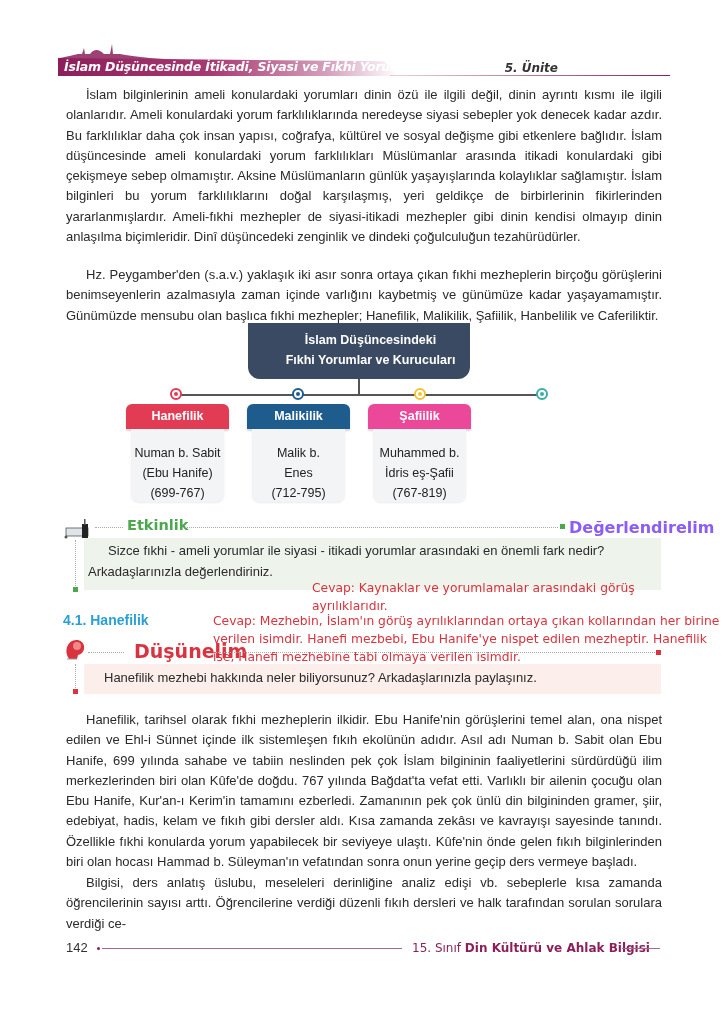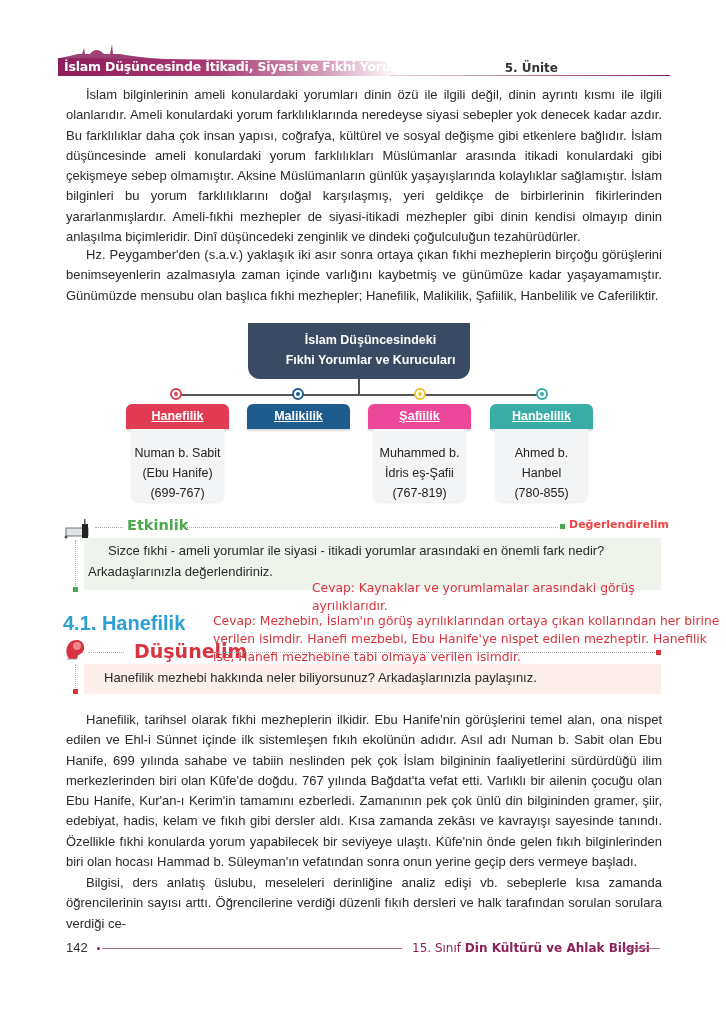--- a/index.html
+++ b/index.html
@@ -1,20 +1,20 @@
 <!DOCTYPE html>
 <html><head>
 <meta charset="utf-8">
 <style>
   * { box-sizing: border-box; margin: 0; padding: 0; }
   html, body { width: 726px; height: 1024px; background: #ffffff; overflow: hidden; }
   body { position: relative; font-family: "Liberation Sans", sans-serif; color: #262626; }
 
   
-  .header { position: absolute; left: 0; top: 40px; width: 616px; height: 40px; }
+  .header { position: absolute; left: 0; top: 40px; width: 616px; height: 40px; font-style: italic; }
   .header-banner {
     position: absolute; left: 58px; top: 18px; width: 340px; height: 18px;
     background: linear-gradient(90deg, #8c1f5a 0%, #a83a72 45%, #d6a3be 80%, rgba(255,255,255,0) 100%);
     clip-path: polygon(0 0, 96% 18%, 100% 100%, 0 100%);
   }
   .header-skyline { position: absolute; left: 60px; top: 0px; width: 120px; height: 22px; }
   .header-title {
     position: absolute; left: 64px; top: 19px; font-size: 12.5px; font-weight: bold; color: #ffffff;
     font-family: "DejaVu Sans", sans-serif; letter-spacing: -0.2px; white-space: nowrap;
   }
@@ -40,43 +40,43 @@
     background: #3a4a63; border-radius: 0 0 12px 12px;
     color: #fff; font-weight: bold; font-size: 12.5px; text-align: center; line-height: 20px; padding-top: 7px; padding-left: 23px;
   }
   .diag-stem { position: absolute; left: 238px; top: 61px; width: 2px; height: 17px; background: #555; }
   .diag-hline { position: absolute; left: 55px; top: 76px; width: 366px; height: 2px; background: #555; }
   .diag-node { position: absolute; top: 70px; width: 12px; height: 12px; border-radius: 50%; background: #fff; border: 2px solid; }
   .diag-node::after { content: ""; position: absolute; left: 2px; top: 2px; width: 4px; height: 4px; border-radius: 50%; background: currentColor; }
   .diag-card { position: absolute; top: 86px; width: 103px; }
   .diag-card-head {
     height: 25px; border-radius: 6px 6px 0 0; color: #fff; font-weight: bold; font-size: 12.5px;
-    text-align: center; line-height: 25px; box-shadow: 0 2px 2px rgba(0,0,0,0.15); text-decoration: underline;
+    text-align: center; line-height: 25px; box-shadow: 0 2px 2px rgba(0,0,0,0.15);
   }
   .diag-card-body {
     margin: 0 5px; background: #f3f4f5; border-radius: 0 0 8px 8px; height: 73px;
     text-align: center; font-size: 12.5px; line-height: 20px; padding-top: 14px; color: #222;
     box-shadow: 0 1px 2px rgba(0,0,0,0.08);
   }
 
   
   .etk-icon { position: absolute; left: 64px; top: 518px; width: 30px; height: 22px; }
   .etk-title { position: absolute; left: 127px; top: 517px; font-size: 14.5px; font-weight: bold; color: #4ca84c; font-family: "DejaVu Sans", sans-serif; }
   .etk-dots-left { position: absolute; left: 95px; top: 527px; width: 28px; border-top: 1px dotted #aaa; }
   .etk-dots-right { position: absolute; left: 183px; top: 527px; width: 375px; border-top: 1px dotted #aaa; }
   .etk-sq { position: absolute; left: 560px; top: 524px; width: 5px; height: 5px; background: #4ca84c; }
-  .etk-side { position: absolute; left: 569px; top: 518px; font-size: 11px; font-weight: bold; color: #ef4444; font-family: "DejaVu Sans", sans-serif; }
+  .etk-side { position: absolute; left: 569px; top: 518px; font-size: 16px; font-weight: bold; color: #8b5cf6; font-family: "DejaVu Sans", sans-serif; }
   .etk-vline { position: absolute; left: 75px; top: 540px; height: 48px; border-left: 1px dotted #aaa; }
   .etk-vsq { position: absolute; left: 73px; top: 587px; width: 5px; height: 5px; background: #4ca84c; }
   .etk-box { position: absolute; left: 84px; top: 538px; width: 577px; height: 52px; background: #eef3ec; }
   .etk-text { position: absolute; left: 88px; top: 541px; width: 570px; font-size: 13px; line-height: 20.5px; text-indent: 20px; color: #2a2a2a; }
 
   .answer { position: absolute; color: #d8333e; font-family: "DejaVu Sans", sans-serif; font-size: 12.3px; line-height: 18px; }
 
-  .section-title { position: absolute; left: 63px; top: 612px; font-size: 20px; font-weight: bold; color: #2a9fd6; }
+  .section-title { position: absolute; left: 63px; top: 612px; font-size: 14px; font-weight: bold; color: #2a9fd6; }
 
   
   .dus-icon { position: absolute; left: 63px; top: 637px; width: 24px; height: 26px; }
   .dus-title { position: absolute; left: 126px; top: 640px; font-size: 19px; font-weight: bold; color: #d8333e; font-family: "DejaVu Sans", sans-serif; margin-left: 8px; }
   .dus-dots-left { position: absolute; left: 88px; top: 652px; width: 36px; border-top: 1px dotted #aaa; }
   .dus-dots-right { position: absolute; left: 215px; top: 652px; width: 440px; border-top: 1px dotted #aaa; }
   .dus-sq { position: absolute; left: 656px; top: 650px; width: 5px; height: 5px; background: #d8333e; }
   .dus-vline { position: absolute; left: 75px; top: 664px; height: 26px; border-left: 1px dotted #aaa; }
   .dus-vsq { position: absolute; left: 73px; top: 689px; width: 5px; height: 5px; background: #d8333e; }
   .dus-box { position: absolute; left: 84px; top: 664px; width: 577px; height: 30px; background: #fcefeb; }
@@ -97,21 +97,21 @@
   <svg class="header-skyline" viewBox="0 0 120 22">
     <path d="M0 22 L0 18 Q10 16 18 14 L22 14 L24 8 L25 14 L30 14 Q36 6 44 14 L50 14 L52 4 L53 14 L60 14 Q70 16 90 18 L120 20 L120 22 Z" fill="#8c1f5a" opacity="0.85"></path>
   </svg>
   <div class="header-banner"></div>
   <div class="header-title">İslam Düşüncesinde İtikadi, Siyasi ve Fıkhi Yorumlar</div>
   <div class="header-line"></div>
   <div class="unit-label">5. Ünite</div>
 </div>
 
 <p class="para" style="top:85px;">İslam bilginlerinin ameli konulardaki yorumları dinin özü ile ilgili değil, dinin ayrıntı kısmı ile ilgili olanlarıdır. Ameli konulardaki yorum farklılıklarında neredeyse siyasi sebepler yok denecek kadar azdır. Bu farklılıklar daha çok insan yapısı, coğrafya, kültürel ve sosyal değişme gibi etkenlere bağlıdır. İslam düşüncesinde ameli konulardaki yorum farklılıkları Müslümanlar arasında itikadi konulardaki gibi çekişmeye sebep olmamıştır. Aksine Müslümanların günlük yaşayışlarında kolaylıklar sağlamıştır. İslam bilginleri bu yorum farklılıklarını doğal karşılaşmış, yeri geldikçe de birbirlerinin fikirlerinden yararlanmışlardır. Ameli-fıkhi mezhepler de siyasi-itikadi mezhepler gibi dinin kendisi olmayıp dinin anlaşılma biçimleridir. Dinî düşüncedeki zenginlik ve dindeki çoğulculuğun tezahürüdürler.</p>
-<p class="para" style="top:245px;">Hz. Peygamber'den (s.a.v.) yaklaşık iki asır sonra ortaya çıkan fıkhi mezheplerin birçoğu görüşlerini benimseyenlerin azalmasıyla zaman içinde varlığını kaybetmiş ve günümüze kadar yaşayamamıştır. Günümüzde mensubu olan başlıca fıkhi mezhepler; Hanefilik, Malikilik, Şafiilik, Hanbelilik ve Caferiliktir.</p>
+<p class="para" style="top:265px;">Hz. Peygamber'den (s.a.v.) yaklaşık iki asır sonra ortaya çıkan fıkhi mezheplerin birçoğu görüşlerini benimseyenlerin azalmasıyla zaman içinde varlığını kaybetmiş ve günümüze kadar yaşayamamıştır. Günümüzde mensubu olan başlıca fıkhi mezhepler; Hanefilik, Malikilik, Şafiilik, Hanbelilik ve Caferiliktir.</p>
 
 <div class="diagram">
   <div class="diag-title">
     <div>İslam Düşüncesindeki</div>
     <div>Fıkhi Yorumlar ve Kurucuları</div>
   </div>
   <div class="diag-stem"></div>
   <div class="diag-hline"></div>
 
   <div class="diag-node" style="left:50px; border-color:#e23c55; color:#e23c55;"></div>
@@ -122,35 +122,32 @@
   <div class="diag-card" style="left:6px;">
     <div class="diag-card-head" style="background:#e23c55;">Hanefilik</div>
     <div class="diag-card-body">
       <div>Numan b. Sabit</div>
       <div>(Ebu Hanife)</div>
       <div>(699-767)</div>
     </div>
   </div>
   <div class="diag-card" style="left:127px;">
     <div class="diag-card-head" style="background:#1f5c8e;">Malikilik</div>
+    <div class="diag-card-body">
+      <div>Malik b.</div>
+      <div>Enes</div>
+      <div>(712-795)</div>
+    </div>
   </div>
   <div class="diag-card" style="left:248px;">
     <div class="diag-card-head" style="background:#ec4899;">Şafiilik</div>
     <div class="diag-card-body">
       <div>Muhammed b.</div>
       <div>İdris eş-Şafii</div>
       <div>(767-819)</div>
-    </div>
-  </div>
-  <div class="diag-card" style="left:370px;">
-    <div class="diag-card-head" style="background:#3aaea6;">Hanbelilik</div>
-    <div class="diag-card-body">
-      <div>Ahmed b.</div>
-      <div>Hanbel</div>
-      <div>(780-855)</div>
     </div>
   </div>
 </div>
 
 <svg class="etk-icon" viewBox="0 0 30 22">
   <rect x="2" y="10" width="22" height="8" fill="#dfe4ea" stroke="#555" stroke-width="0.8"></rect>
   <rect x="18" y="6" width="6" height="14" fill="#222"></rect>
   <rect x="20" y="1" width="1.5" height="6" fill="#555"></rect>
   <circle cx="2" cy="19" r="1.5" fill="#555"></circle>
 </svg>

